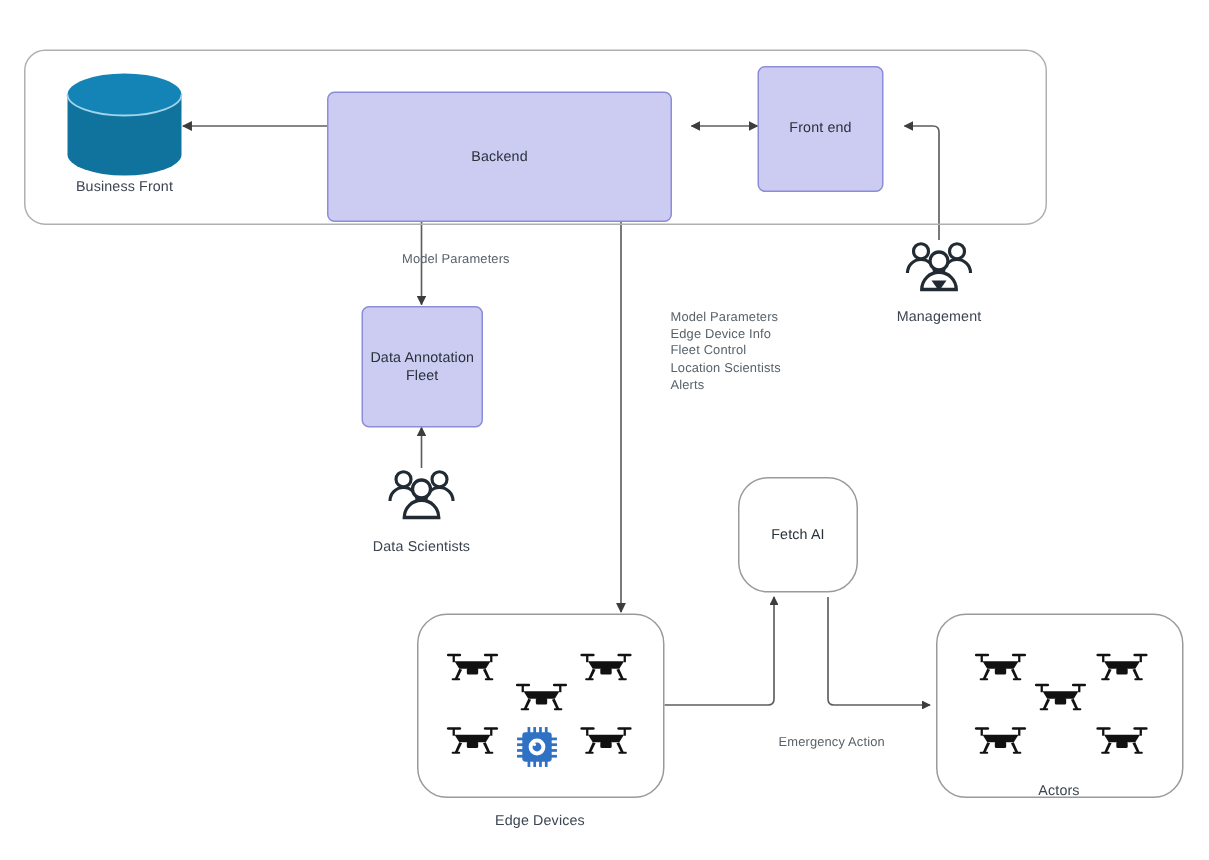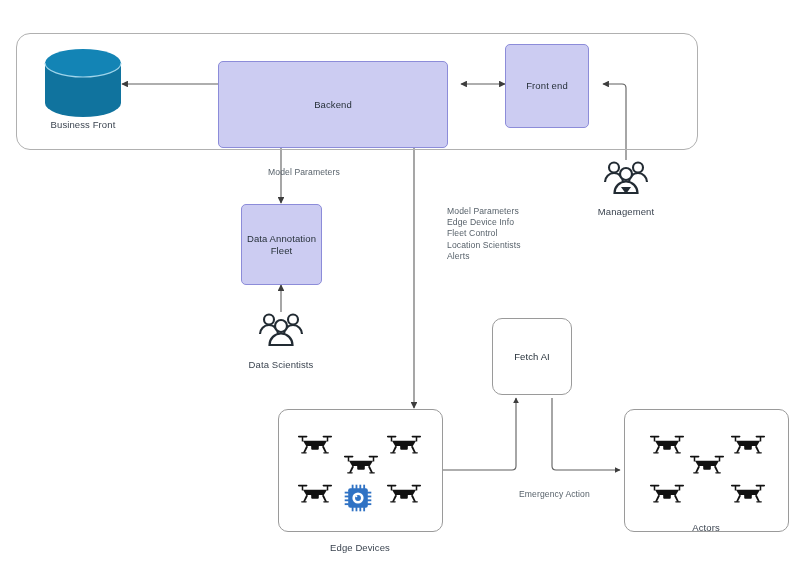--- a/index.html
+++ b/index.html
@@ -38,21 +38,21 @@
     background: #ccccf2;
     border-radius: 5px;
     display: flex;
     align-items: center;
     justify-content: center;
     text-align: center;
   }
   .white-box {
     border: 1px solid #9a9a9a;
     background: #ffffff;
-    border-radius: 10px;
+    border-radius: 20px;
     display: flex;
     align-items: center;
     justify-content: center;
     text-align: center;
   }
   .node-label {
     font-size: 9.5px;
     color: #27313a;
     line-height: 12px;
     letter-spacing: 0.1px;

